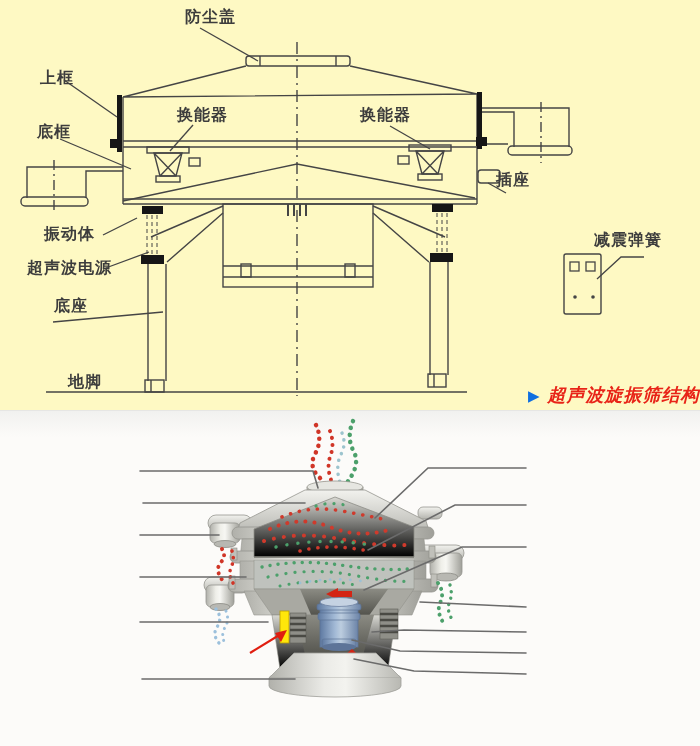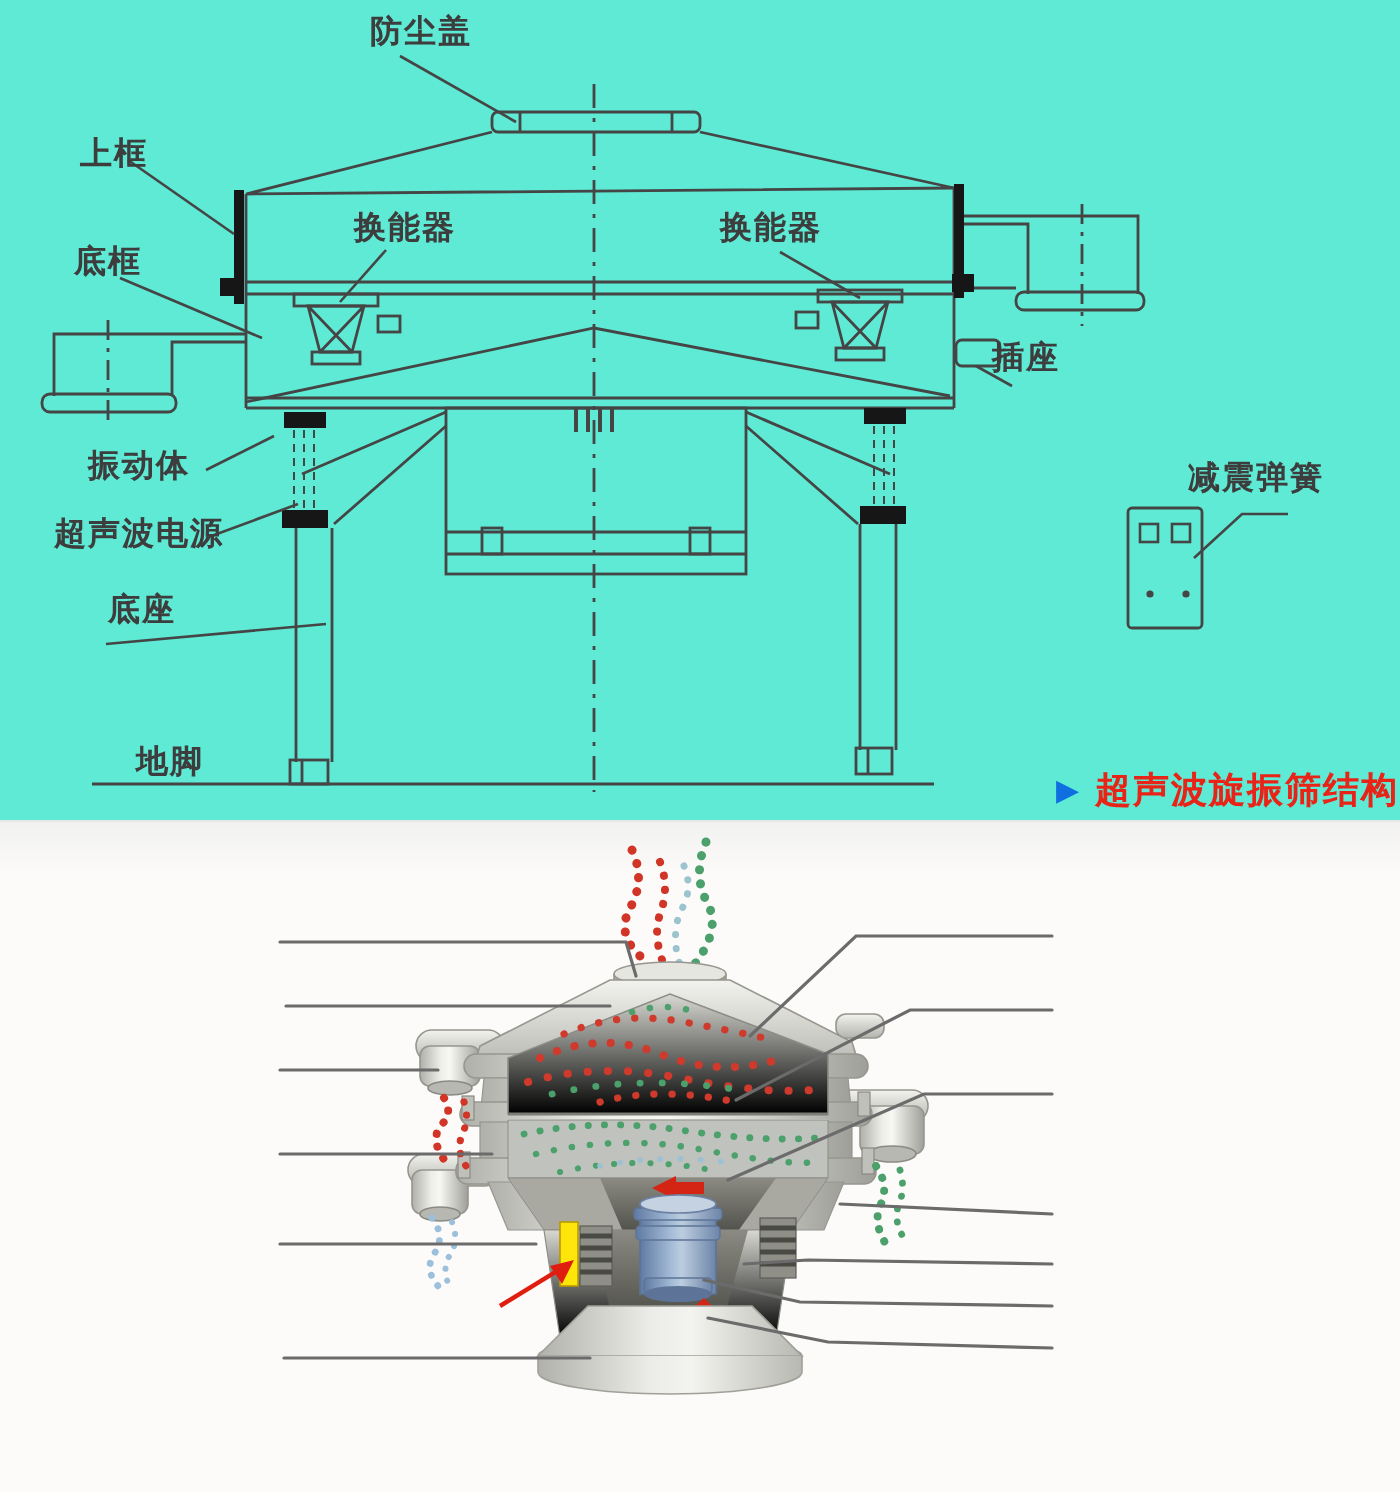--- a/index.html
+++ b/index.html
@@ -1,27 +1,27 @@
 <!DOCTYPE html>
 <html><head>
 <meta charset="utf-8">
 <style>
   html,body{margin:0;padding:0;background:#ffffff;}
-  #stage{position:relative;width:700px;height:746px;overflow:hidden;background:#5eead4;
+  #stage{position:relative;width:700px;height:746px;overflow:hidden;background:#fef9c3;
          font-family:"Liberation Sans","DejaVu Sans",sans-serif;}
   svg{position:absolute;left:0;top:0;display:block;}
   #top-svg{width:700px;height:410px;}
   #bottom-panel{position:absolute;left:0;top:410px;width:700px;height:336px;
     background:linear-gradient(#f1f1ef,#fcfbf9 26px);border-top:1px solid #e6e6e4;}
   #bottom-svg{width:700px;height:336px;}
   .t-label{position:absolute;font-size:16px;line-height:19px;color:#3d3d3d;
     letter-spacing:1px;white-space:nowrap;font-weight:bold;}
   .caption{position:absolute;display:flex;align-items:center;white-space:nowrap;}
   .caption .marker{color:#0f6fe0;font-size:15px;margin-right:8px;line-height:1;}
-  .caption .cap-text{color:#e82418;font-size:18px;font-weight:bold;letter-spacing:1px;}
+  .caption .cap-text{color:#e82418;font-size:18px;font-weight:bold;letter-spacing:1px;font-style:italic;}
   
   .ct0{left:185px;top:7px}.ct1{left:40px;top:68px}.ct2{left:37px;top:122px}
   .ct3{left:177px;top:105px}.ct4{left:360px;top:105px}.ct5{left:496px;top:170px}
   .ct6{left:44px;top:224px}.ct7{left:27px;top:258px}.ct8{left:54px;top:296px}
   .ct9{left:68px;top:372px}.ct10{left:594px;top:230px}
   .cap-top{left:528px;top:383px}
 </style>
 </head>
 <body>
 

